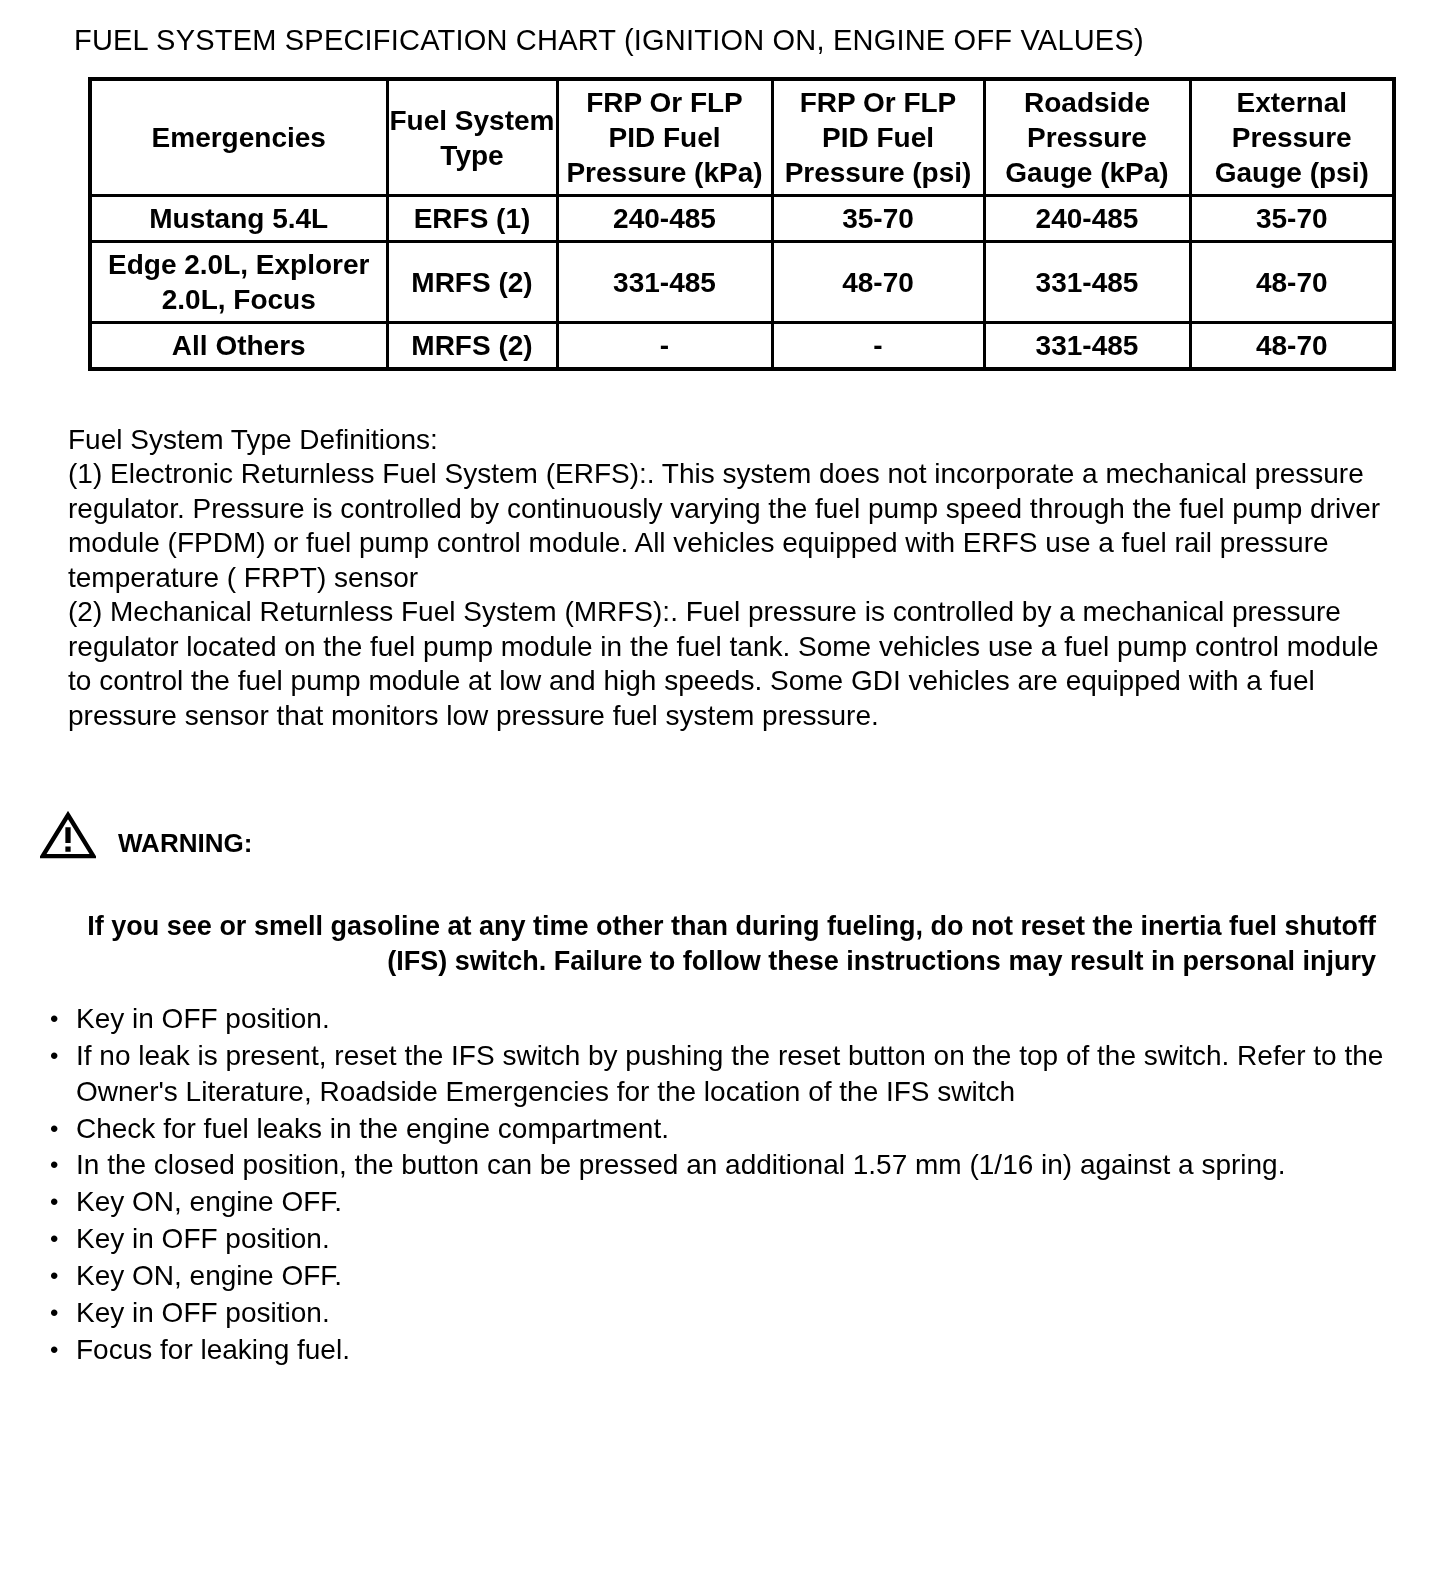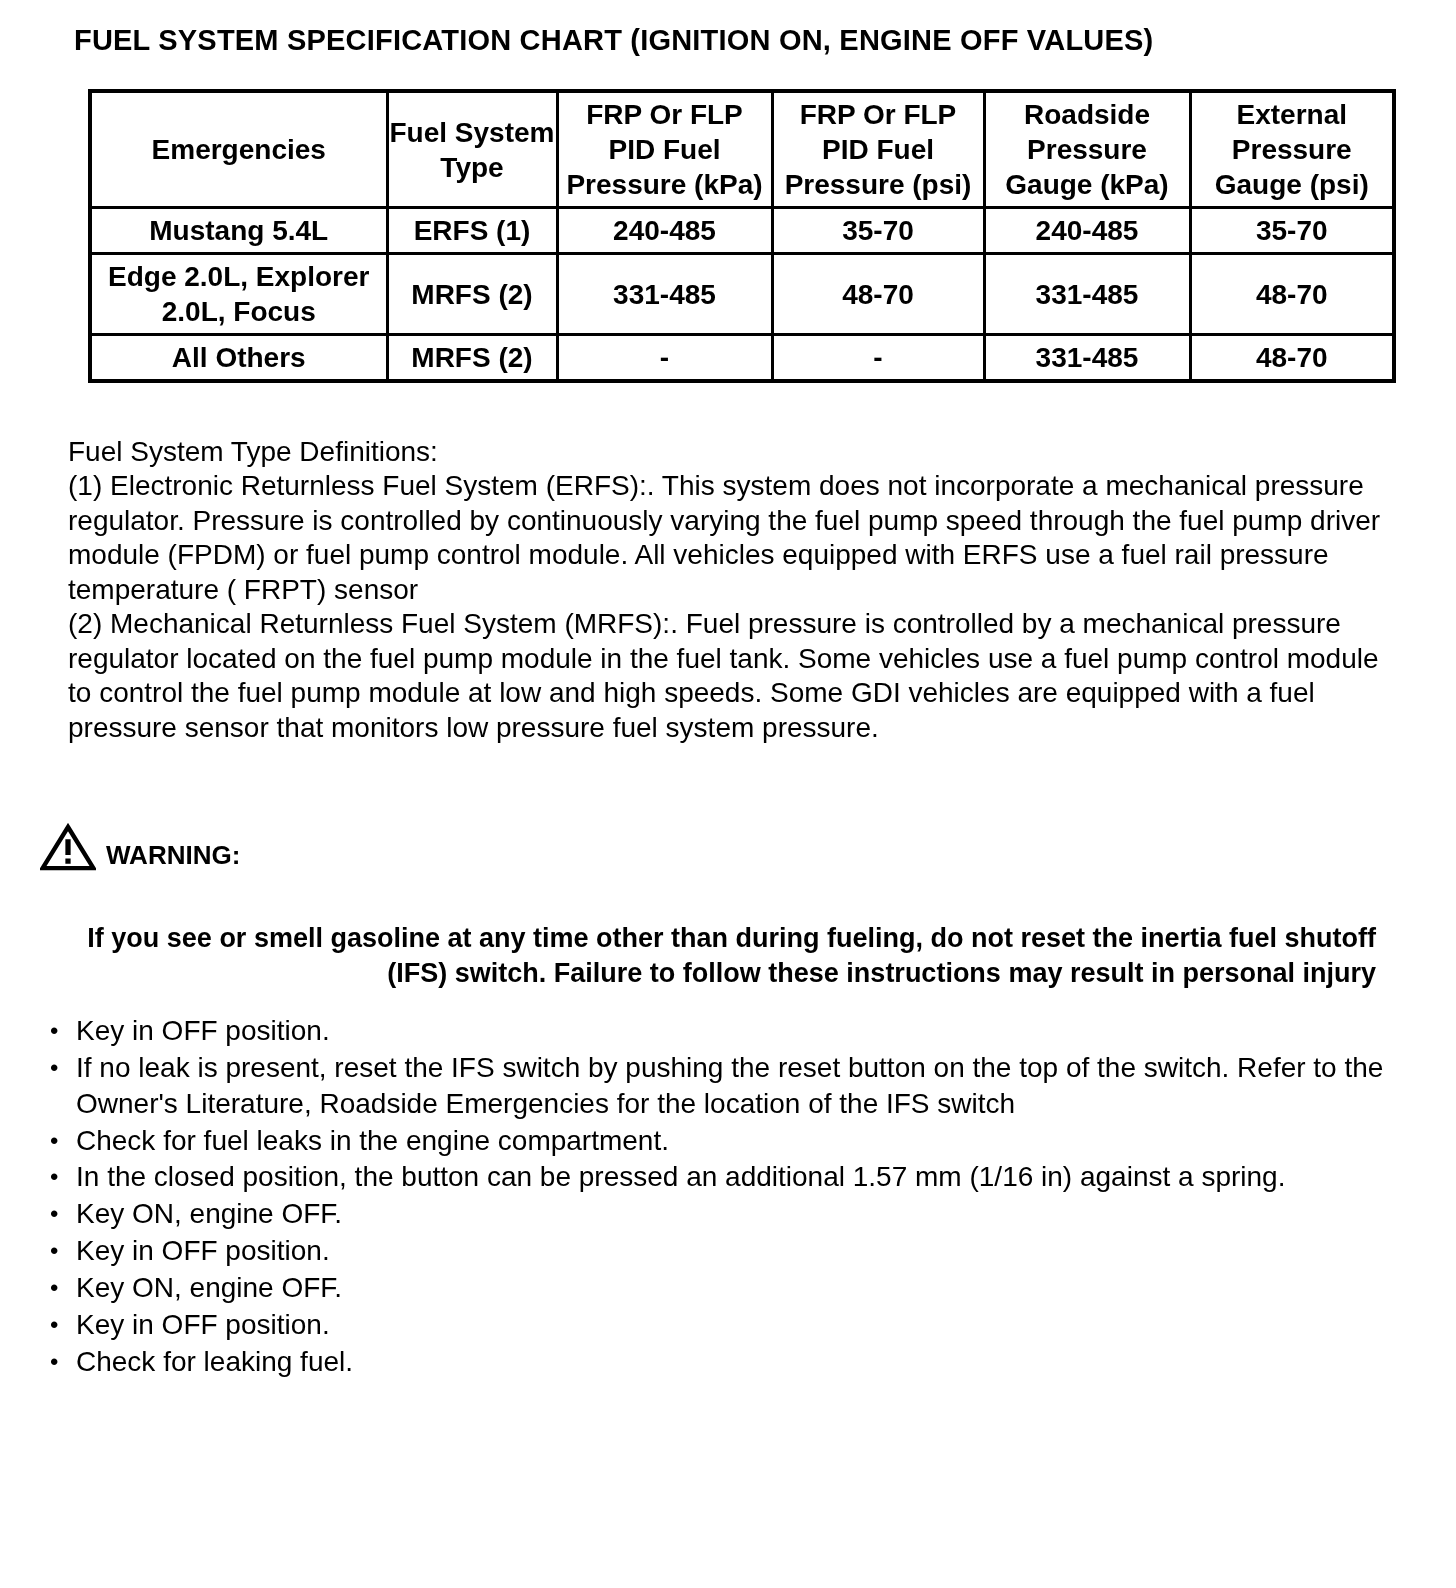--- a/index.html
+++ b/index.html
@@ -10,23 +10,23 @@
     color: #000000;
   }
   .page {
     width: 1456px;
     min-height: 1588px;
     background: #ffffff;
     padding: 24px 40px 20px 36px;
   }
   .doc-title {
     font-size: 29px;
-    font-weight: bold;
+    font-weight: normal;
     margin-left: 38px;
-    margin-bottom: 32px;
+    margin-bottom: 20px;
     letter-spacing: 0.2px;
   }
   table.spec-table {
     border-collapse: collapse;
     margin-left: 52px;
     width: 1304px;
     table-layout: fixed;
   }
   table.spec-table, table.spec-table th, table.spec-table td {
     border: 3px solid #000000;
@@ -68,21 +68,21 @@
   .section-heading {
     font-size: 28px;
     font-weight: bold;
     margin-top: 22px;
     margin-left: 14px;
   }
 
   .warning-row {
     display: flex;
     align-items: flex-end;
-    gap: 10px;
+    gap: 22px;
     margin-top: 78px;
     margin-left: 4px;
   }
   .warning-icon { width: 56px; height: 50px; flex: 0 0 auto; }
   .warning-label {
     font-size: 26px;
     font-weight: bold;
     padding-bottom: 2px;
   }
 
@@ -193,16 +193,16 @@
 
   <ul class="steps">
     <li>Key in OFF position.</li>
     <li>If no leak is present, reset the IFS switch by pushing the reset button on the top of the switch. Refer to the Owner's Literature, Roadside Emergencies for the location of the IFS switch</li>
     <li>Check for fuel leaks in the engine compartment.</li>
     <li>In the closed position, the button can be pressed an additional 1.57 mm (1/16 in) against a spring.</li>
     <li>Key ON, engine OFF.</li>
     <li>Key in OFF position.</li>
     <li>Key ON, engine OFF.</li>
     <li>Key in OFF position.</li>
-    <li>Check for leaking fuel.</li>
+    <li>Focus for leaking fuel.</li>
   </ul>
 
 </div>
 
 </body></html>

